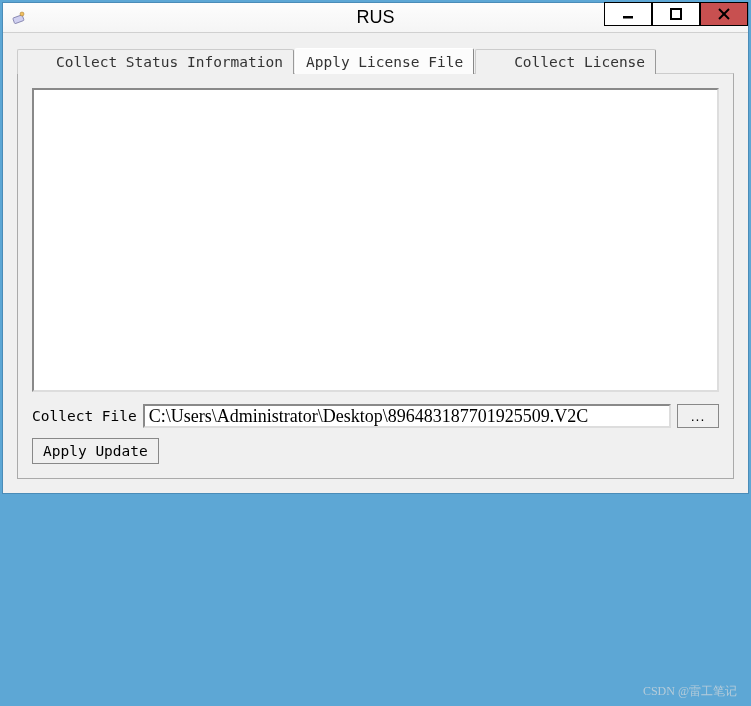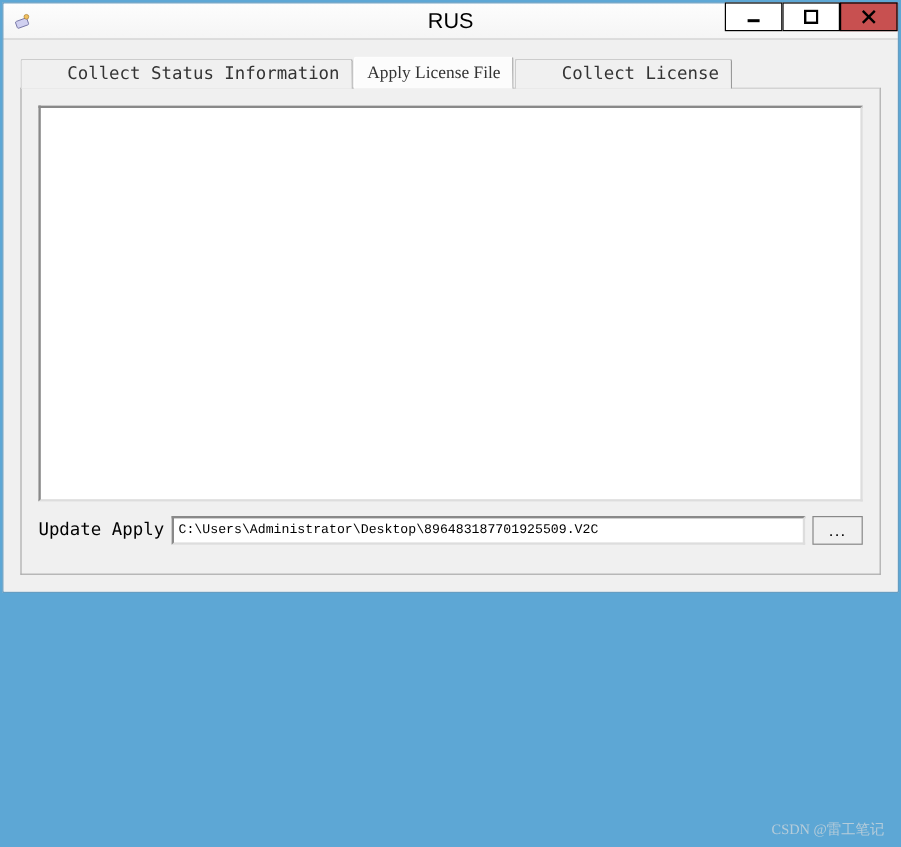--- a/index.html
+++ b/index.html
@@ -106,21 +106,20 @@
       padding-left: 38px;
     }
     .tab.active {
       background: #fcfcfc;
       border-left: 1px solid #fff;
       border-top: 1px solid #fff;
       border-right: 1px solid #888;
       padding-top: 5px;
       top: 1px;
       z-index: 3;
-      font-family: Liberation Serif, serif;
     }
     .tab-panel {
       flex: 1;
       border: 1px solid #aaa;
       border-top: 1px solid #ccc;
       background: #f0f0f0;
       padding: 14px;
       display: flex;
       flex-direction: column;
       position: relative;
@@ -141,22 +140,22 @@
     .file-label {
       font-size: 14.5px;
       white-space: nowrap;
     }
     .file-input {
       flex: 1;
       height: 24px;
       border: 2px inset #ddd;
       background: #fff;
       padding: 2px 4px;
-      font-family: Liberation Mono, monospace;
-      font-size: 11px;
+      font-family: Liberation Serif, serif;
+      font-size: 18px;
     }
     .browse-btn {
       width: 42px;
       height: 24px;
       border: 1px solid #888;
       background: #f0f0f0;
       font-size: 14px;
       cursor: pointer;
       display: flex;
       align-items: center;
@@ -217,21 +216,22 @@
   <div class="client-area">
     <div class="tab-row">
       <div class="tab inactive">Collect Status Information</div>
       <div class="tab active">Apply License File</div>
       <div class="tab inactive">Collect License</div>
     </div>
 
     <div class="tab-panel">
       <div class="log-area"></div>
       <div class="file-row">
-        <span class="file-label">Update Apply</span>
+        <span class="file-label">Collect File</span>
         <input class="file-input" type="text" value="C:\Users\Administrator\Desktop\896483187701925509.V2C" style="">
         <button class="browse-btn">...</button>
       </div>
+      <button class="apply-btn">Apply Update</button>
     </div>
   </div>
 
   <div class="watermark">CSDN @雷工笔记</div>
 </div>
 
 </body></html>

